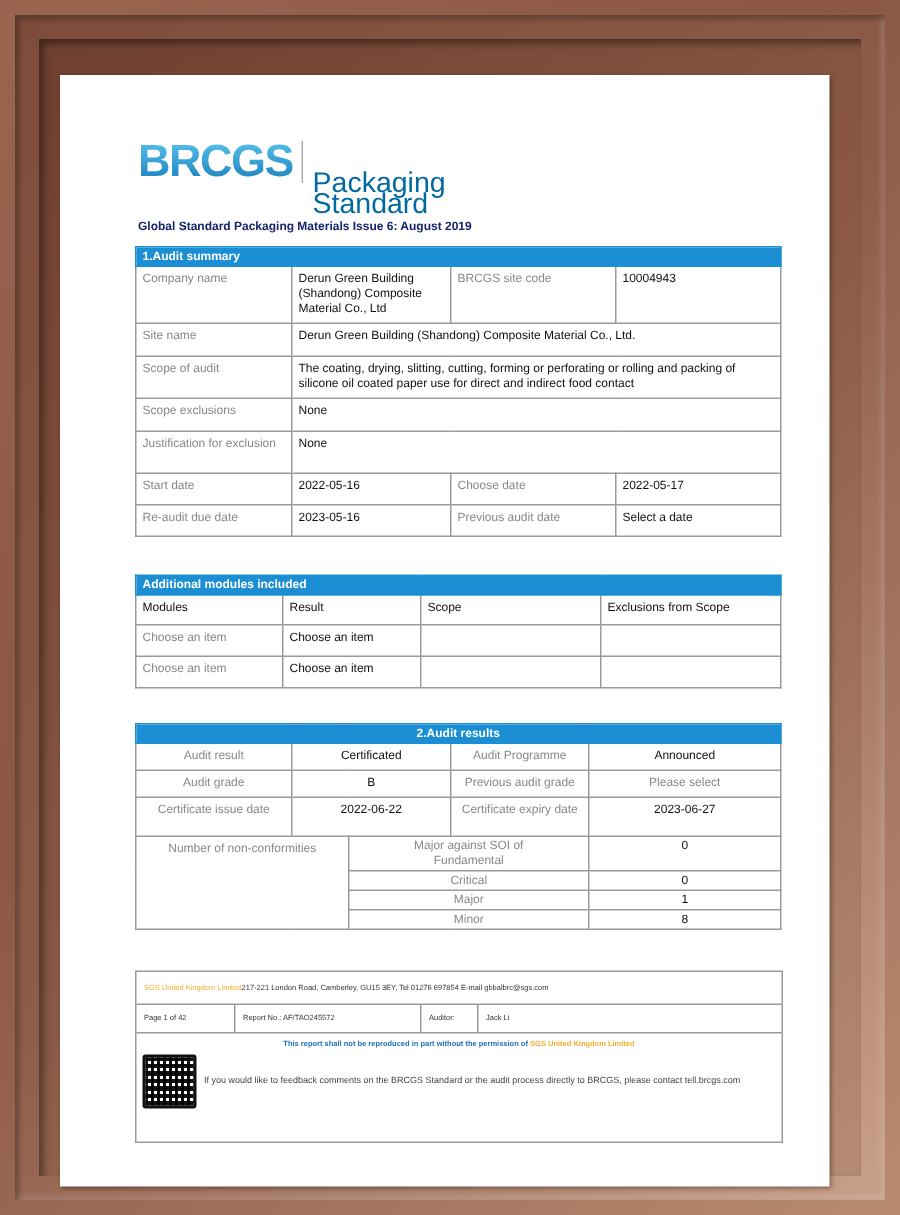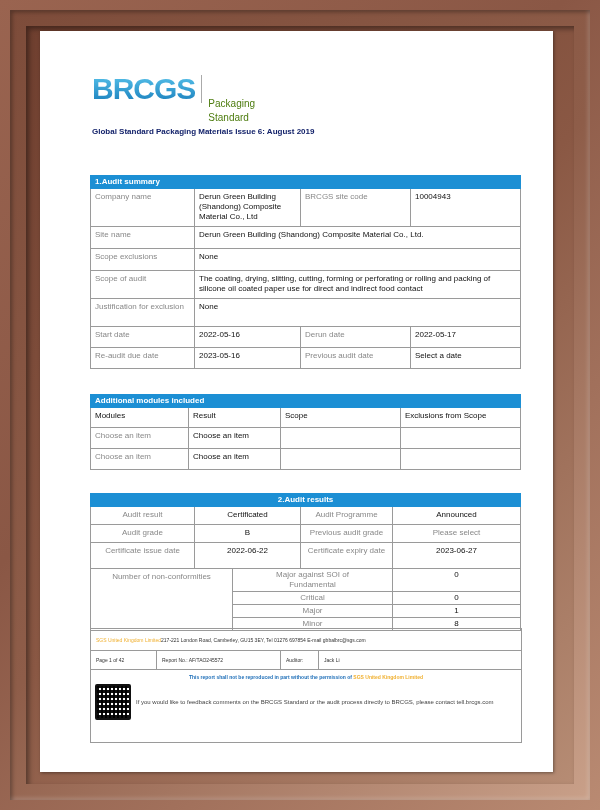--- a/index.html
+++ b/index.html
@@ -5,37 +5,37 @@
   html, body { margin:0; padding:0; }
   body { width:600px; height:810px; position:relative; overflow:hidden; font-family:"Liberation Sans", sans-serif; background:#8a5a46; }
   .frame-outer { position:absolute; left:0; top:0; width:600px; height:810px;
     background: linear-gradient(135deg,#9a6450 0%,#8a5745 40%,#b98a72 100%); }
   .frame-mid { position:absolute; left:10px; top:10px; right:10px; bottom:10px;
     background: linear-gradient(135deg,#7d4c3a 0%,#8e5d49 50%,#c9a089 100%);
     box-shadow: inset 2px 2px 4px rgba(0,0,0,0.35), inset -2px -2px 4px rgba(255,255,255,0.2); }
   .frame-inner { position:absolute; left:26px; top:26px; right:26px; bottom:26px;
     background: linear-gradient(135deg,#6f3f2f 0%,#8a5844 50%,#b68c74 100%);
     box-shadow: inset 3px 3px 5px rgba(0,0,0,0.4); }
-  .paper { position:absolute; left:40px; top:31px; width:513px; height:741px; background:#fff;
+  .paper { position:absolute; left:40px; top:50px; width:513px; height:741px; background:#fff;
     box-shadow: 1px 1px 3px rgba(0,0,0,0.4); }
 
   .logo-brcgs { position:absolute; left:52px; top:22px; display:flex; align-items:center; }
   .brcgs-text { font-size:30px; font-weight:bold; color:#1e9ad6; letter-spacing:-1px;
     background: linear-gradient(180deg,#5cc7ee,#1479b8); -webkit-background-clip:text; color:transparent; }
   .brcgs-sep { width:1px; height:28px; background:#aaa; margin:0 6px; }
-  .brcgs-sub { font-size:10px; line-height:14px; color:#4d7c0f;margin-top:44px; }
+  .brcgs-sub { font-size:19px; line-height:14px; color:#0369a1;margin-top:44px; }
   .logo-sgs { position:absolute; left:365px; top:12px; width:108px; height:52px; }
   .sgs-text { position:absolute; left:22px; top:4px; font-size:44px; font-weight:bold; color:#777; letter-spacing:-2px; font-family:"Liberation Sans", sans-serif; }
   .sgs-hline { position:absolute; left:0; top:50px; width:108px; height:1px; background:#f0a070; }
   .sgs-vline { position:absolute; left:86px; top:0; width:1px; height:62px; background:#f0a070; }
 
   .title { position:absolute; left:52px; top:75px; font-size:19px; font-weight:bold; color:#14236b; }
   .subtitle { position:absolute; left:52px; top:96px; font-size:8px; font-weight:bold; color:#14236b; }
 
-  table { border-collapse:collapse; position:absolute; left:50px; width:430px; font-size:8px; table-layout:fixed;margin-top:30px; }
+  table { border-collapse:collapse; position:absolute; left:50px; width:430px; font-size:8px; table-layout:fixed; }
   td, th { border:1px solid #9a9a9a; padding:3px 4px; vertical-align:top; line-height:10px; }
   .hdr { background:#1c8fd4; color:#fff; font-weight:bold; font-size:8px; padding:1px 4px; border:1px solid #1c8fd4; }
   .lbl { color:#888; }
   .val { color:#111; }
   .center { text-align:left; }
 
   .t1 { top:114px; }
   .t2 { top:333px;padding-left:36px; }
   .t3 { top:432px;text-align:center; }
 
@@ -90,36 +90,36 @@
     <tr style="height:38px">
       <td class="lbl">Company name</td>
       <td class="val">Derun Green Building (Shandong) Composite Material Co., Ltd</td>
       <td class="lbl">BRCGS site code</td>
       <td class="val">10004943</td>
     </tr>
     <tr style="height:22px">
       <td class="lbl">Site name</td>
       <td colspan="3" class="val">Derun Green Building (Shandong) Composite Material Co., Ltd.</td>
     </tr>
+    <tr style="height:28px">
+      <td class="lbl">Scope of audit</td>
+      <td colspan="3" class="val">The coating, drying, slitting, cutting, forming or perforating or rolling and packing of silicone oil coated paper use for direct and indirect food contact</td>
+    </tr>
     <tr style="height:22px">
       <td class="lbl">Scope exclusions</td>
       <td colspan="3" class="val">None</td>
     </tr>
     <tr style="height:28px">
-      <td class="lbl">Scope of audit</td>
-      <td colspan="3" class="val">The coating, drying, slitting, cutting, forming or perforating or rolling and packing of silicone oil coated paper use for direct and indirect food contact</td>
-    </tr>
-    <tr style="height:28px">
       <td class="lbl">Justification for exclusion</td>
       <td colspan="3" class="val">None</td>
     </tr>
     <tr style="height:21px">
       <td class="lbl">Start date</td>
       <td class="val">2022-05-16</td>
-      <td class="lbl">Derun date</td>
+      <td class="lbl">Choose date</td>
       <td class="val">2022-05-17</td>
     </tr>
     <tr style="height:21px">
       <td class="lbl">Re-audit due date</td>
       <td class="val">2023-05-16</td>
       <td class="lbl">Previous audit date</td>
       <td class="val">Select a date</td>
     </tr>
   </tbody>
     </table>

